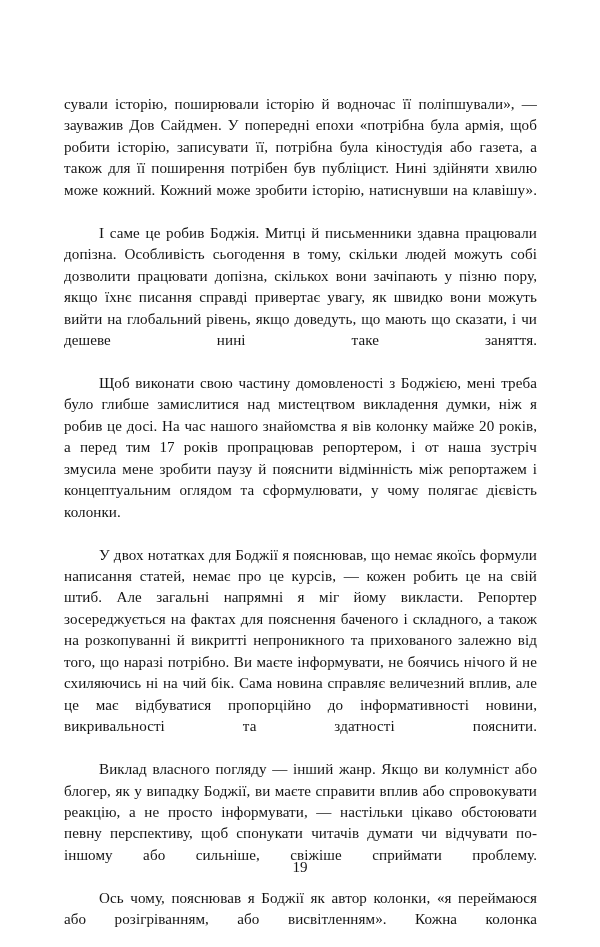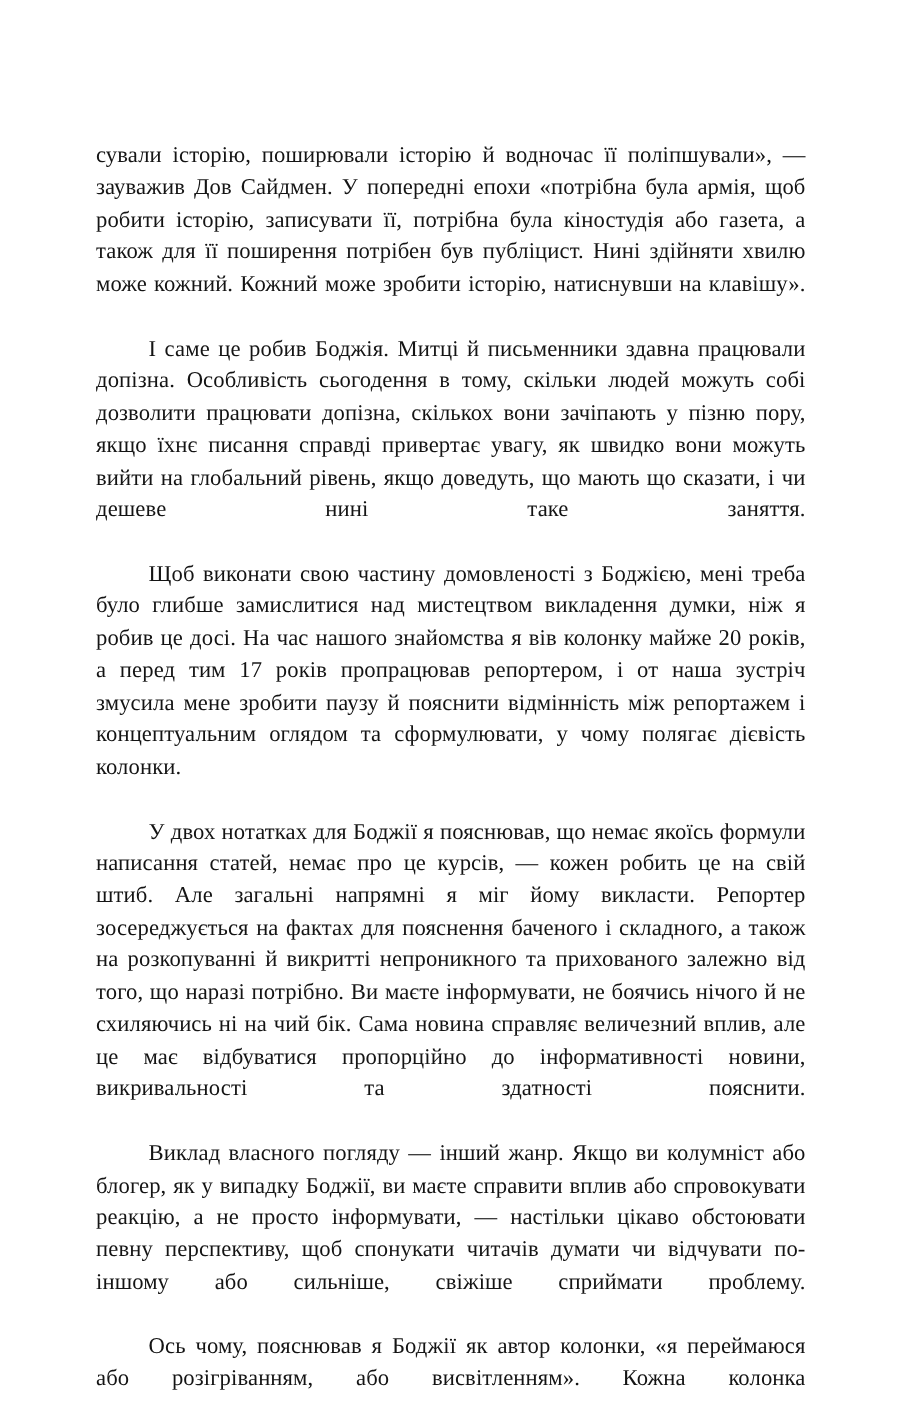--- a/index.html
+++ b/index.html
@@ -77,14 +77,15 @@
 
   <div class="text-block">
     <p class="para continuation">сували історію, поширювали історію й водночас її поліпшували», — зауважив Дов Сайдмен. У попередні епохи «потрібна була армія, щоб робити історію, записувати її, потрібна була кіностудія або газета, а також для її поширення потрібен був публіцист. Нині здійняти хвилю може кожний. Кожний може зробити історію, натиснувши на клавішу».</p>
     <p class="para">І саме це робив Боджія. Митці й письменники здавна працювали допізна. Особливість сьогодення в тому, скільки людей можуть собі дозволити працювати допізна, скількох вони зачіпають у пізню пору, якщо їхнє писання справді привертає увагу, як швидко вони можуть вийти на глобальний рівень, якщо доведуть, що мають що сказати, і чи дешеве нині таке заняття.</p>
     <p class="para">Щоб виконати свою частину домовленості з Боджією, мені треба було глибше замислитися над мистецтвом викладення думки, ніж я робив це досі. На час нашого знайомства я вів колонку майже 20 років, а перед тим 17 років пропрацював репортером, і от наша зустріч змусила мене зробити паузу й пояснити відмінність між репортажем і концептуальним оглядом та сформулювати, у чому полягає дієвість колонки.</p>
     <p class="para">У двох нотатках для Боджії я пояснював, що немає якоїсь формули написання статей, немає про це курсів, — кожен робить це на свій штиб. Але загальні напрямні я міг йому викласти. Репортер зосереджується на фактах для пояснення баченого і складного, а також на розкопуванні й викритті непроникного та прихованого залежно від того, що наразі потрібно. Ви маєте інформувати, не боячись нічого й не схиляючись ні на чий бік. Сама новина справляє величезний вплив, але це має відбуватися пропорційно до інформативності новини, викривальності та здатності пояснити.</p>
     <p class="para">Виклад власного погляду — інший жанр. Якщо ви колумніст або блогер, як у випадку Боджії, ви маєте справити вплив або спровокувати реакцію, а не просто інформувати, — настільки цікаво обстоювати певну перспективу, щоб спонукати читачів думати чи відчувати по-іншому або сильніше, свіжіше сприймати проблему.</p>
     <p class="para">Ось чому, пояснював я Боджії як автор колонки, «я переймаюся або розігріванням, або висвітленням». Кожна колонка</p>
   </div>
 
+  <div class="page-number">19</div>
 
 </div>
 
 </body></html>

